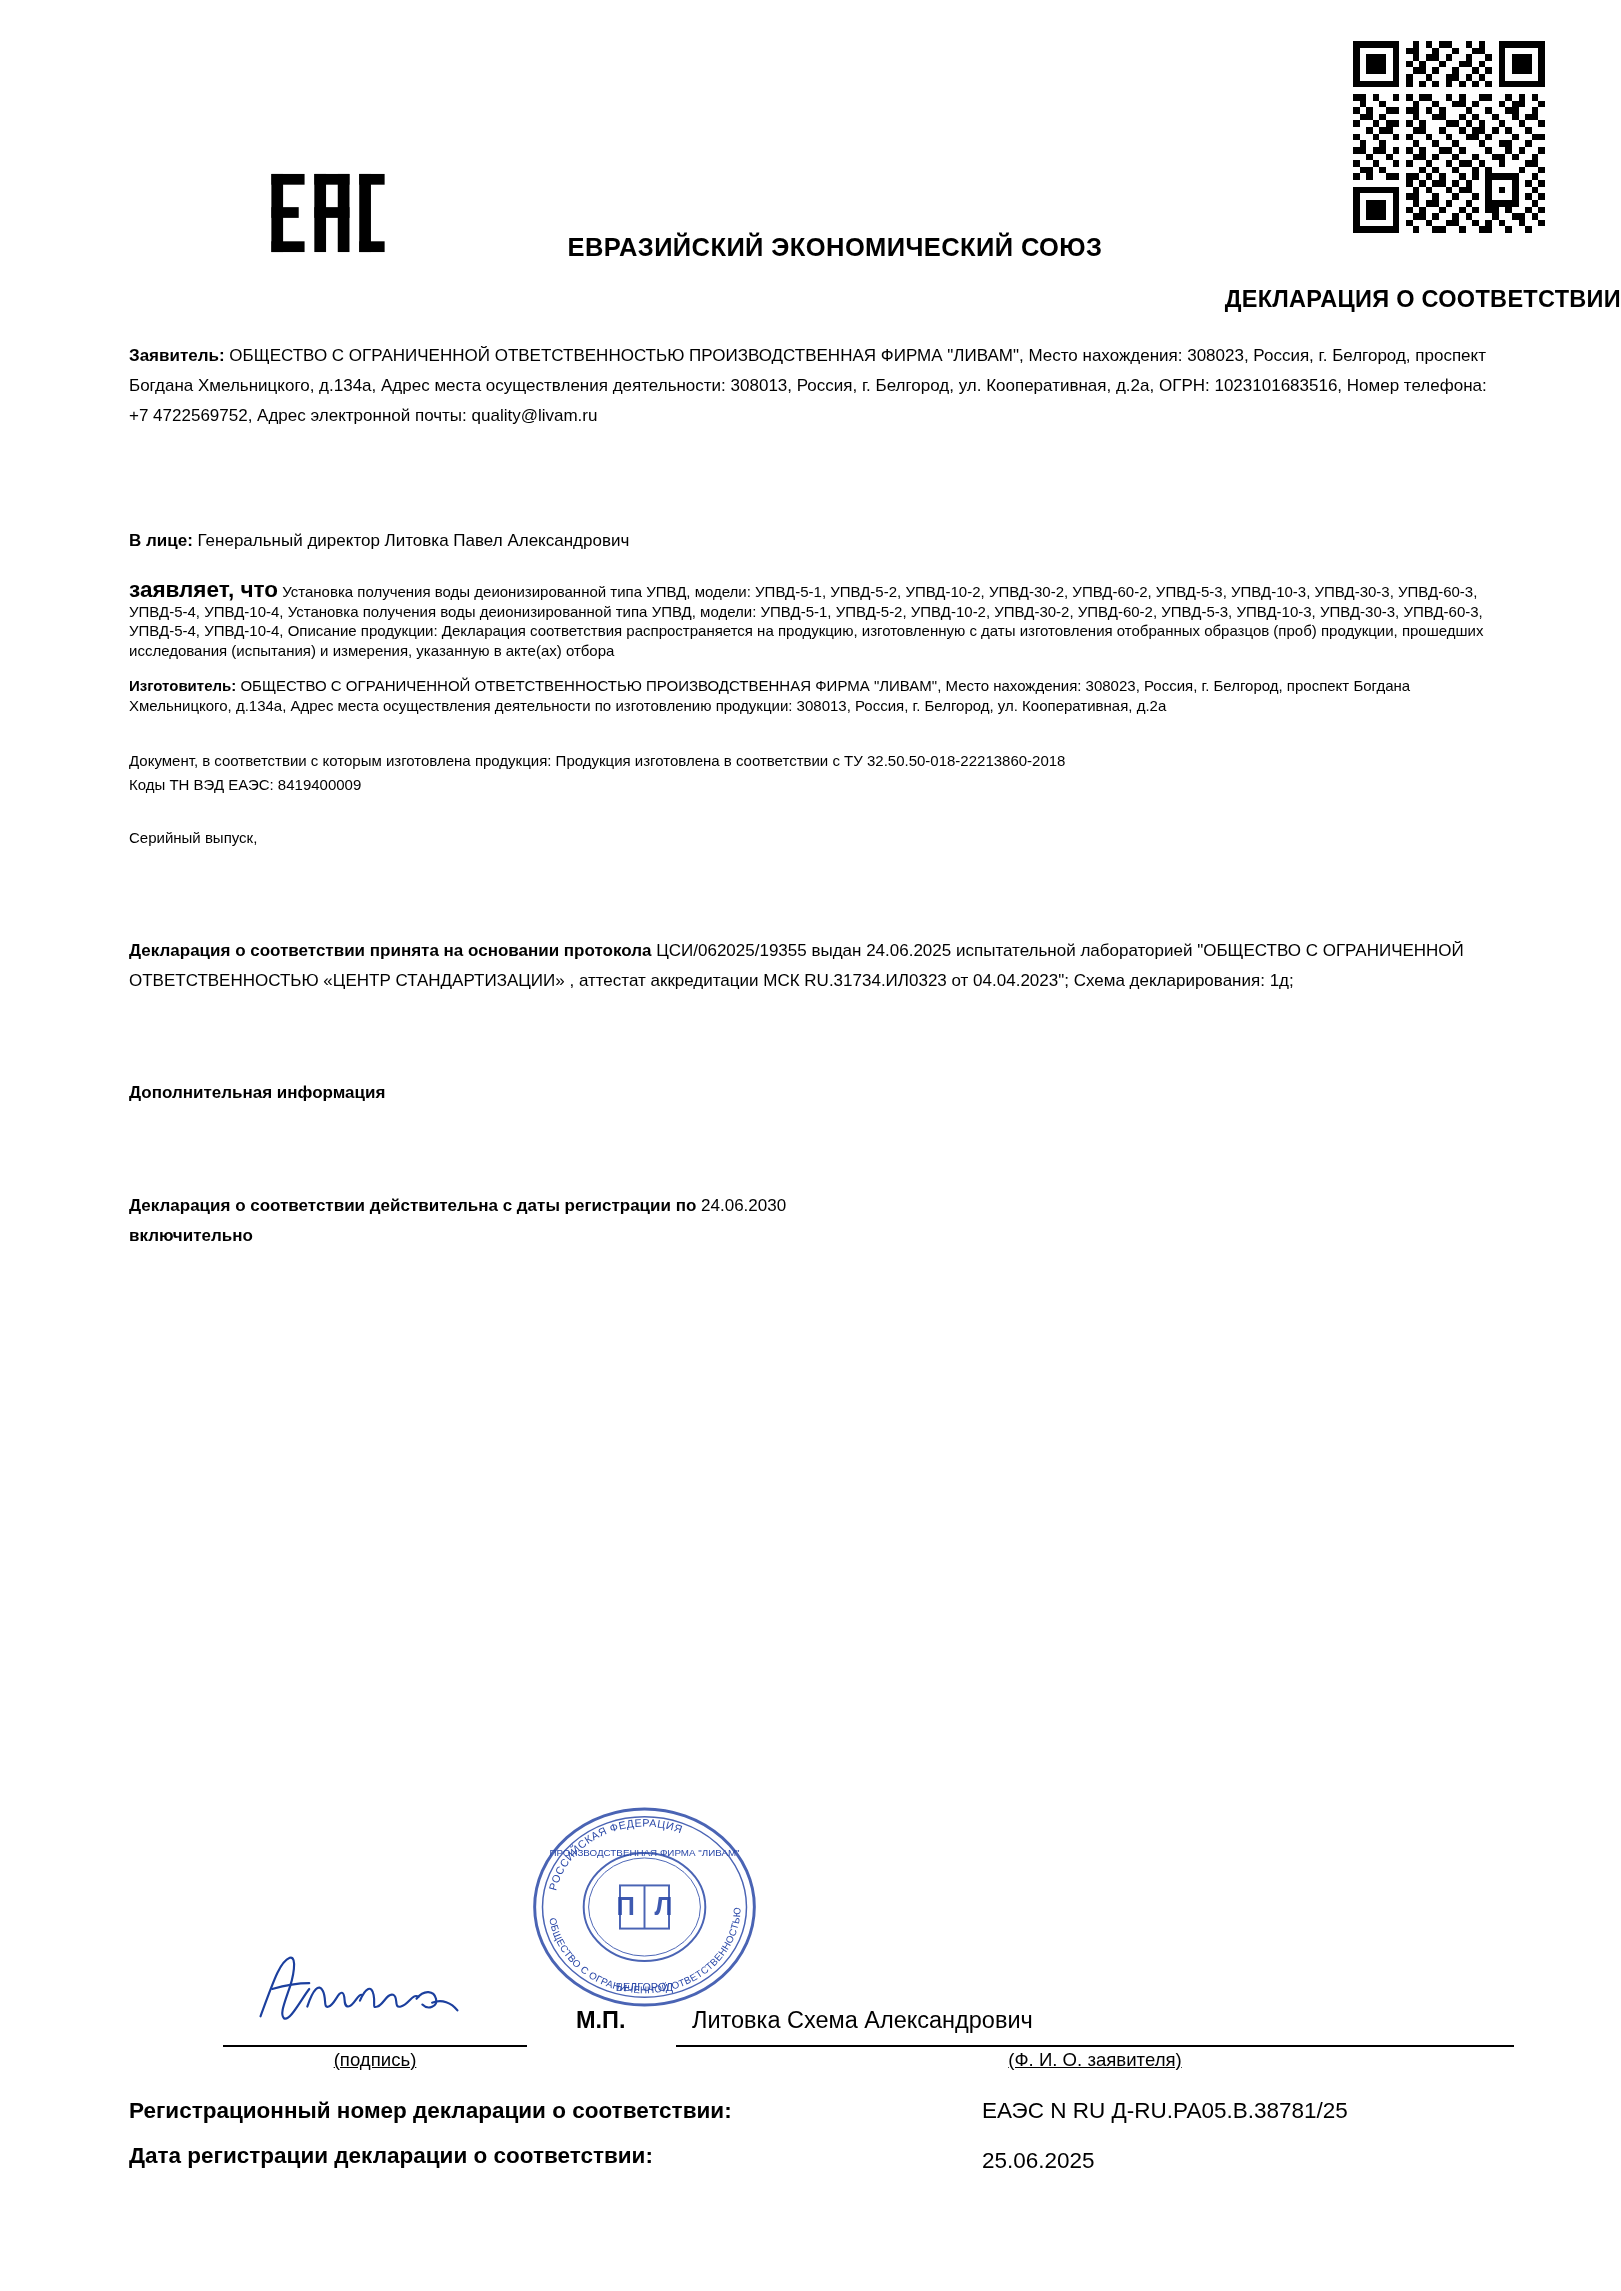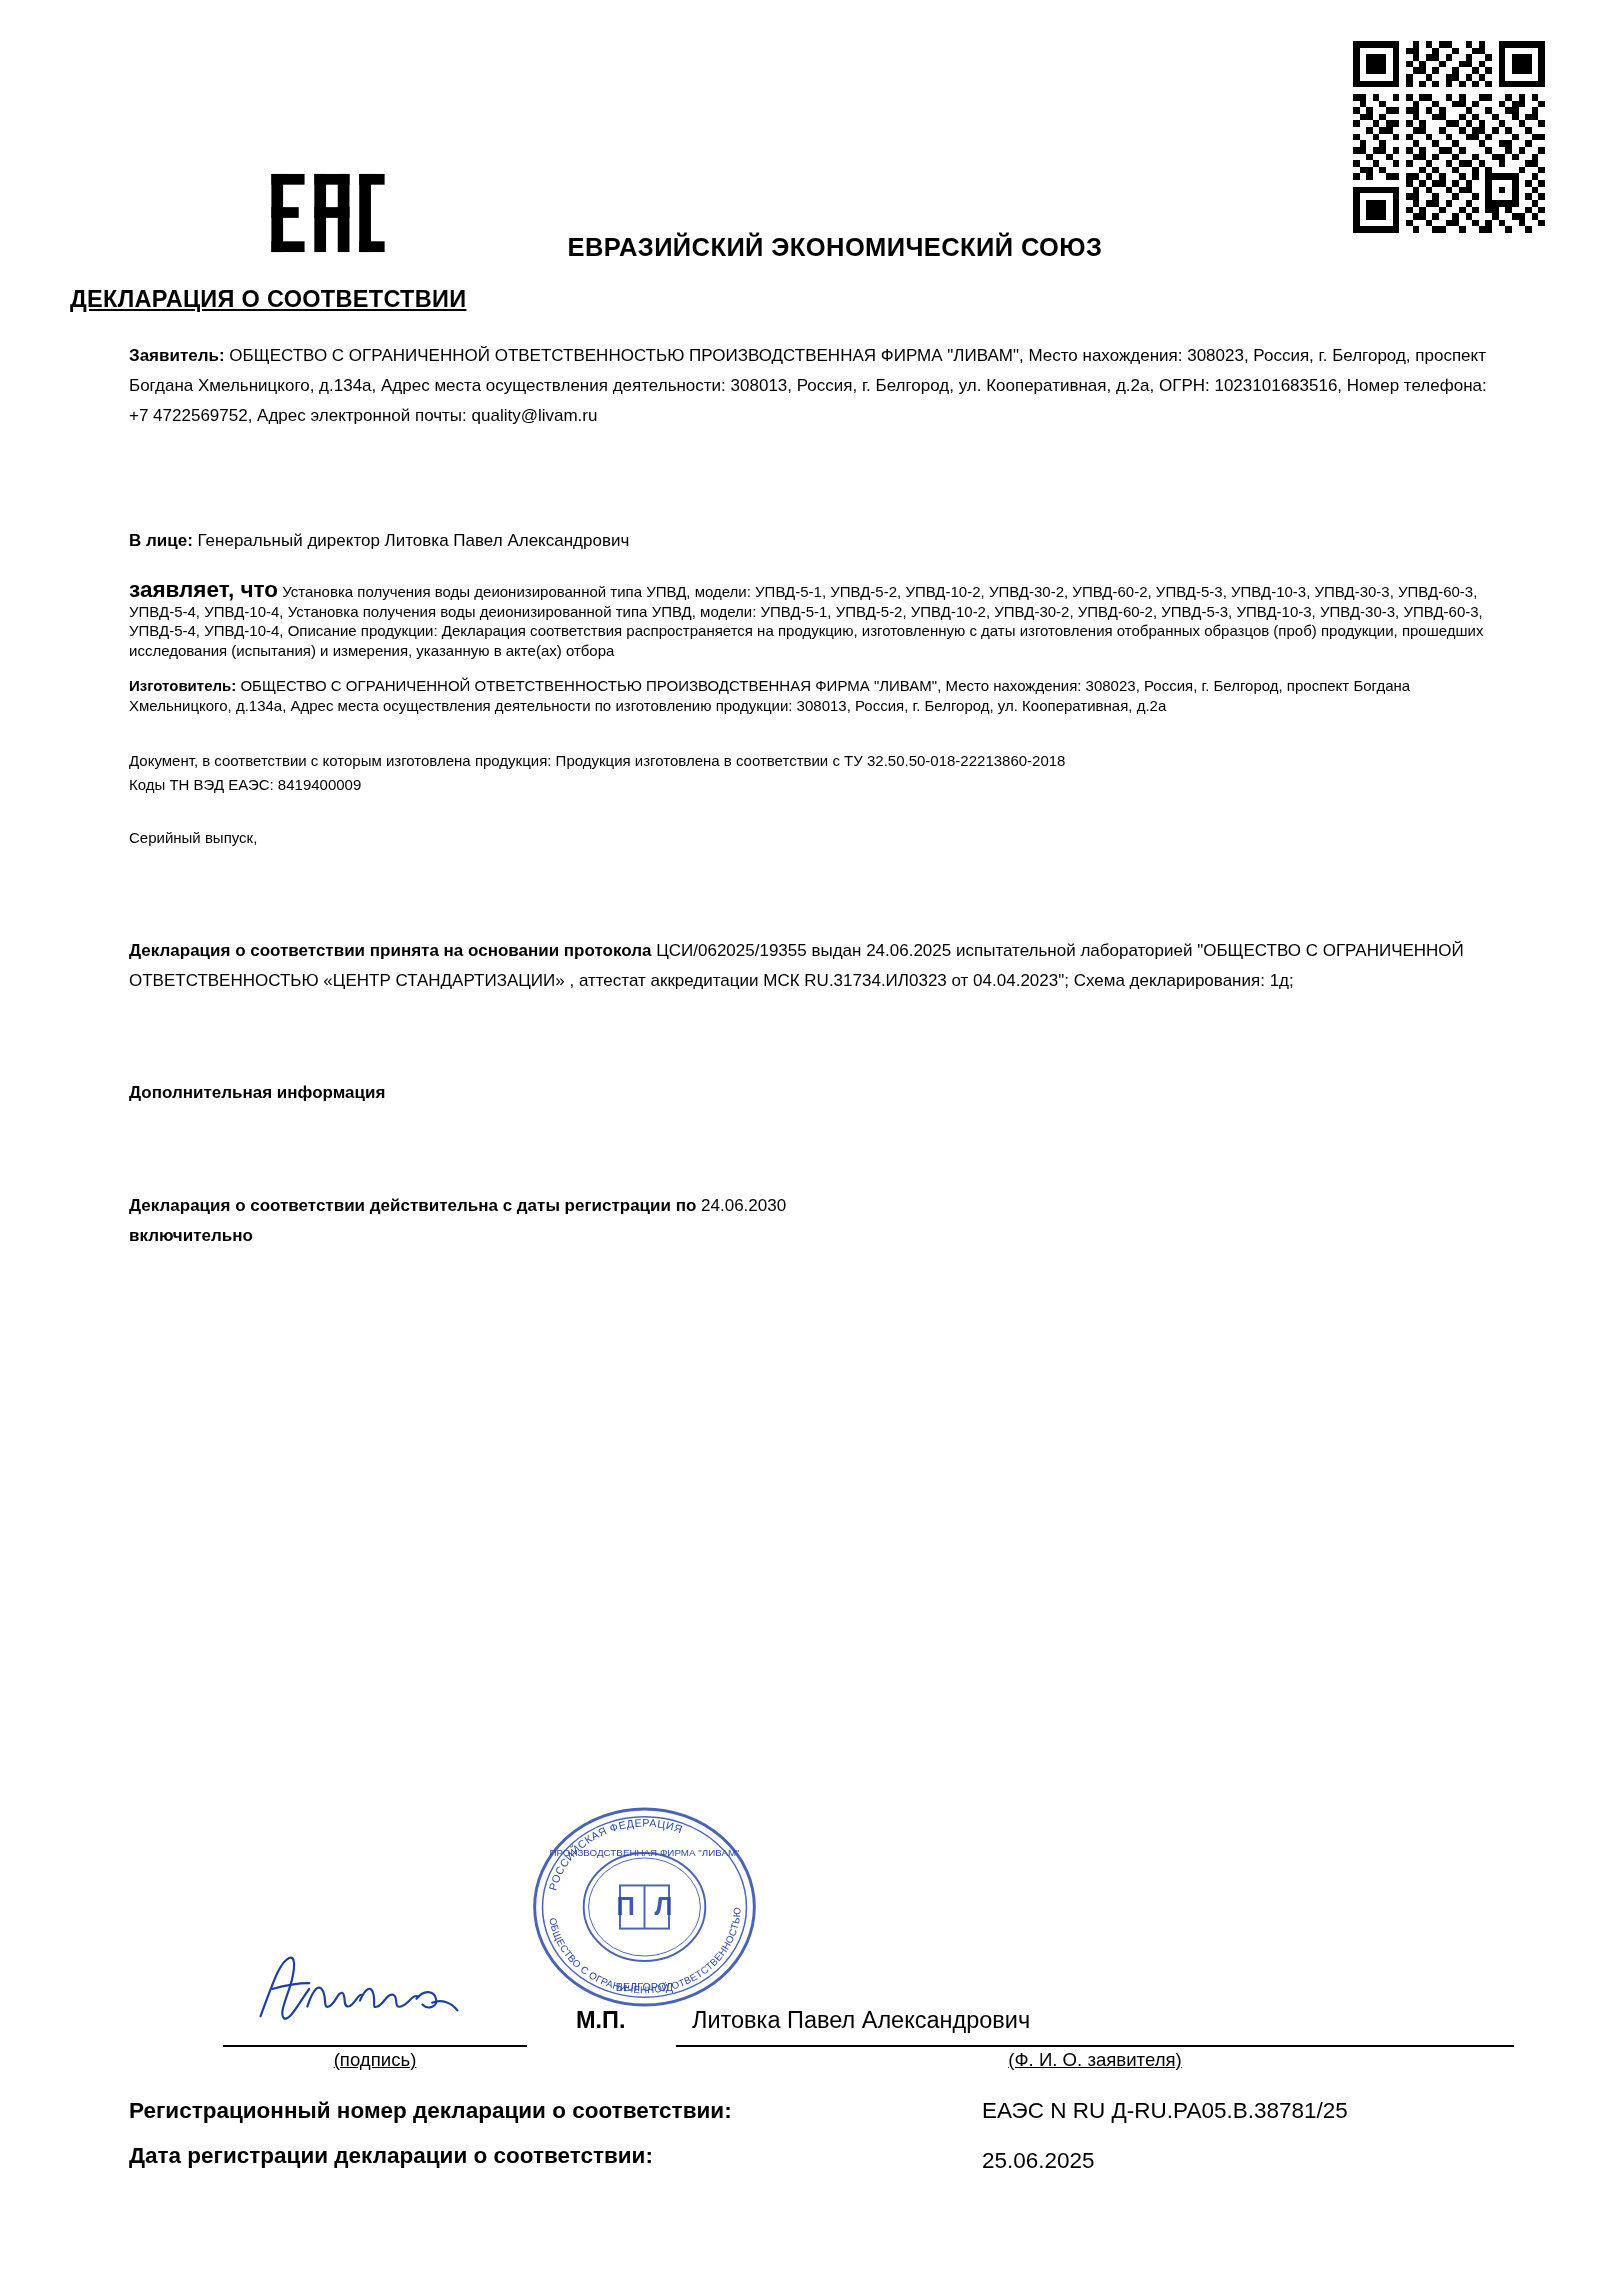--- a/index.html
+++ b/index.html
@@ -51,27 +51,26 @@
     font-size: 25.5px;
     font-weight: bold;
     letter-spacing: 0.4px;
     padding-left: 49px;
     box-sizing: border-box;
   }
   .title-decl {
     position: absolute;
     left: 0; top: 286px;
     width: 1621px;
-    text-align: left;
+    text-align: right;
     font-size: 23.5px;
     font-weight: bold;
     letter-spacing: 0.3px;
     padding-left: 70px;
     box-sizing: border-box;
-    text-decoration: underline;
   }
 
   
   .block {
     position: absolute;
     left: 129px;
     width: 1364px;
     font-size: 17px;
     line-height: 30px;
     text-align: left;
@@ -513,21 +512,21 @@
         <path d="M22 40 C 36 36, 48 34, 60 34"></path>
         <path d="M58 58 C 64 40, 70 34, 74 42 C 78 50, 74 60, 80 58 C 86 56, 90 42, 94 44 C 98 46, 94 58, 100 58 C 106 58, 110 44, 114 46"></path>
         <path d="M112 52 C 118 38, 124 36, 126 46 C 128 56, 124 60, 130 58 C 136 56, 140 44, 146 46 C 152 48, 146 60, 154 58 C 162 56, 166 44, 172 48"></path>
         <path d="M170 50 C 178 40, 188 42, 190 50 C 192 58, 182 62, 176 56"></path>
         <path d="M186 54 C 196 50, 206 54, 212 62"></path>
       </g>
     </svg>
   </div>
 
   <div class="mp">М.П.</div>
-  <div class="signer-name">Литовка Павел Александрович</div>
+  <div class="signer-name">Литовка Схема Александрович</div>
 
   <div class="sig-line sig-line-left"></div>
   <div class="sig-line sig-line-right"></div>
   <div class="cap cap-left">(подпись)</div>
   <div class="cap cap-right">(Ф. И. О. заявителя)</div>
 
   <div class="foot-label foot-row1-label">Регистрационный номер декларации о соответствии:</div>
   <div class="foot-value foot-row1-value">ЕАЭС N RU Д-RU.РА05.В.38781/25</div>
   <div class="foot-label foot-row2-label">Дата регистрации декларации о соответствии:</div>
   <div class="foot-value foot-row2-value">25.06.2025</div>

